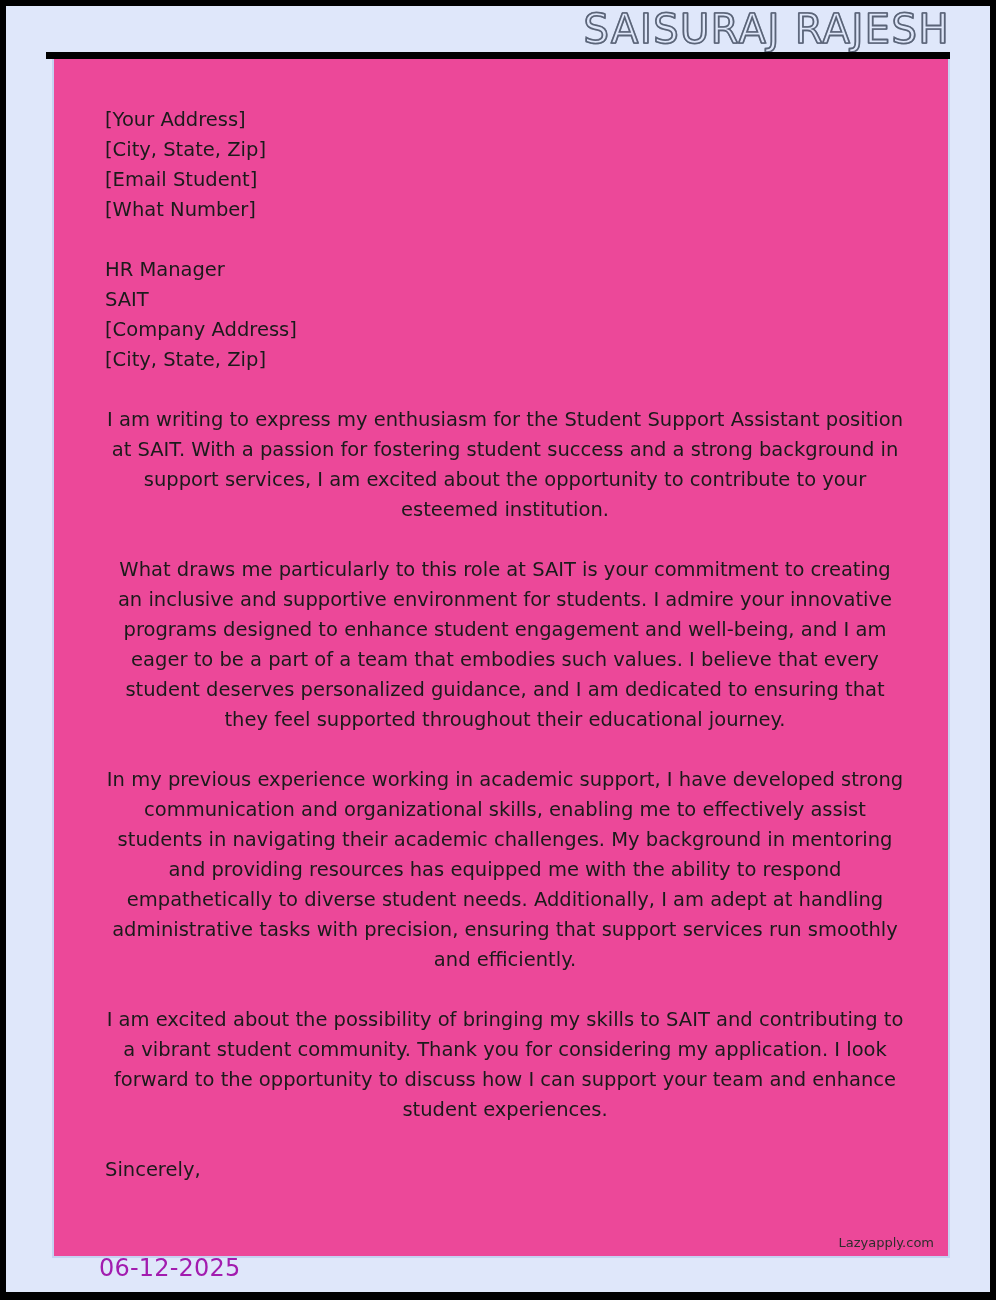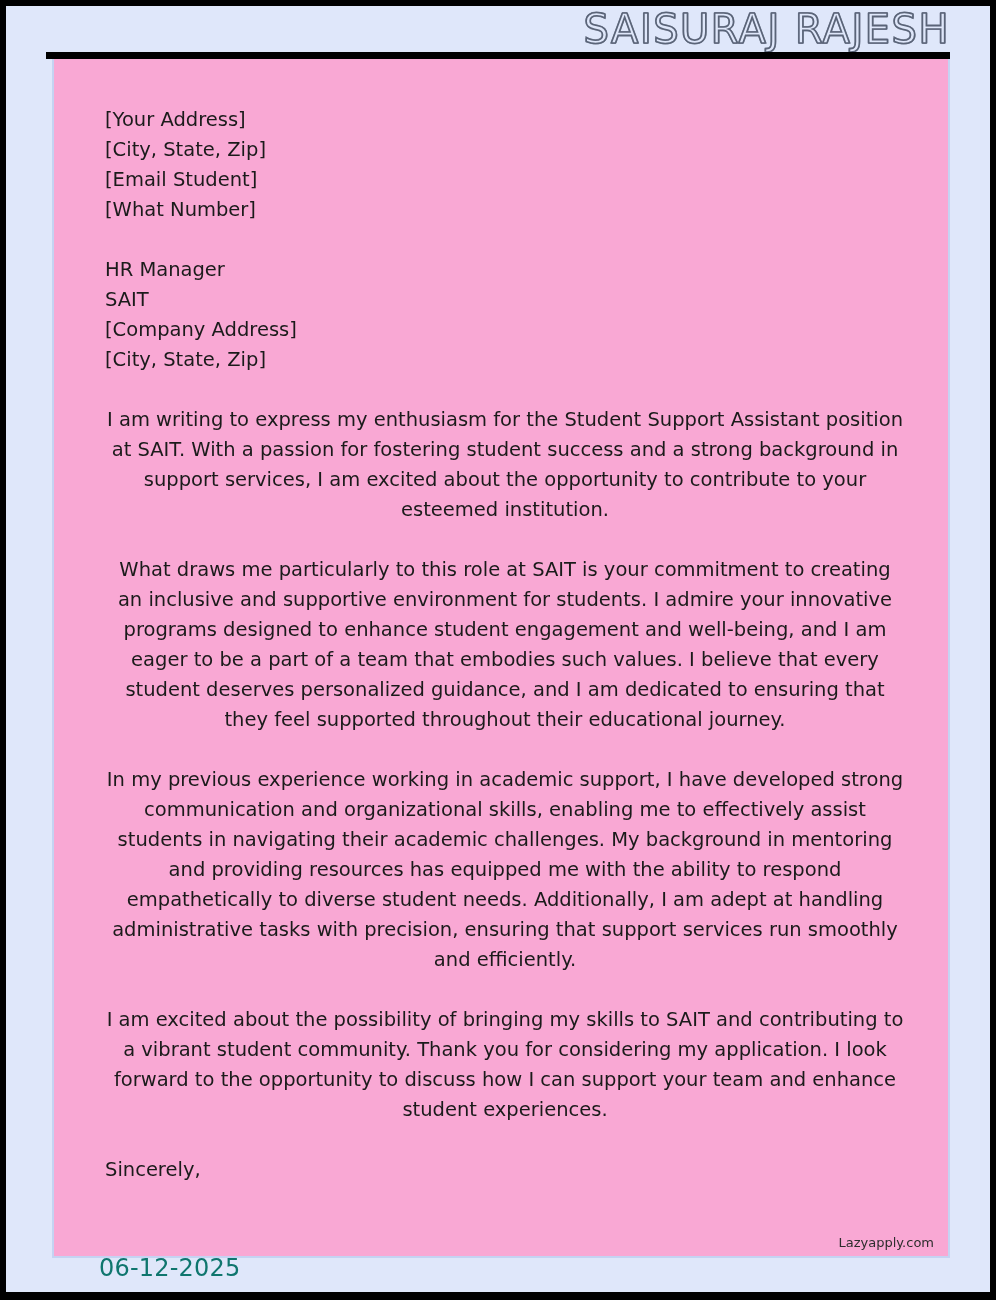--- a/index.html
+++ b/index.html
@@ -69,21 +69,21 @@
   }
 
   
   #letter-card {
     position: absolute;
     left: 46px;
     top: 53px;
     width: 898px;
     height: 1199px;
     box-sizing: border-box;
-    background: #f9a8d4;
+    background: #ec4899;
     border-left: 2px solid #c5d3f2;
     border-right: 2px solid #c5d3f2;
     border-bottom: 2px solid #c5d3f2;
     overflow: hidden;
   }
 
   #letter-body {
     position: absolute;
     left: 51px;
     top: 46px;
@@ -120,21 +120,21 @@
     font-family: "DejaVu Sans", sans-serif;
   }
 
   
   #footer-date {
     position: absolute;
     left: 93px;
     top: 1248px;
     font-size: 24px;
     line-height: 28px;
-    color: #0f766e;
+    color: #a21caf;
     letter-spacing: 0.2px;
     font-family: "DejaVu Sans", sans-serif;
   }
 </style>
 </head>
 <body>
 
 <div id="page">
 
   <div id="header">

